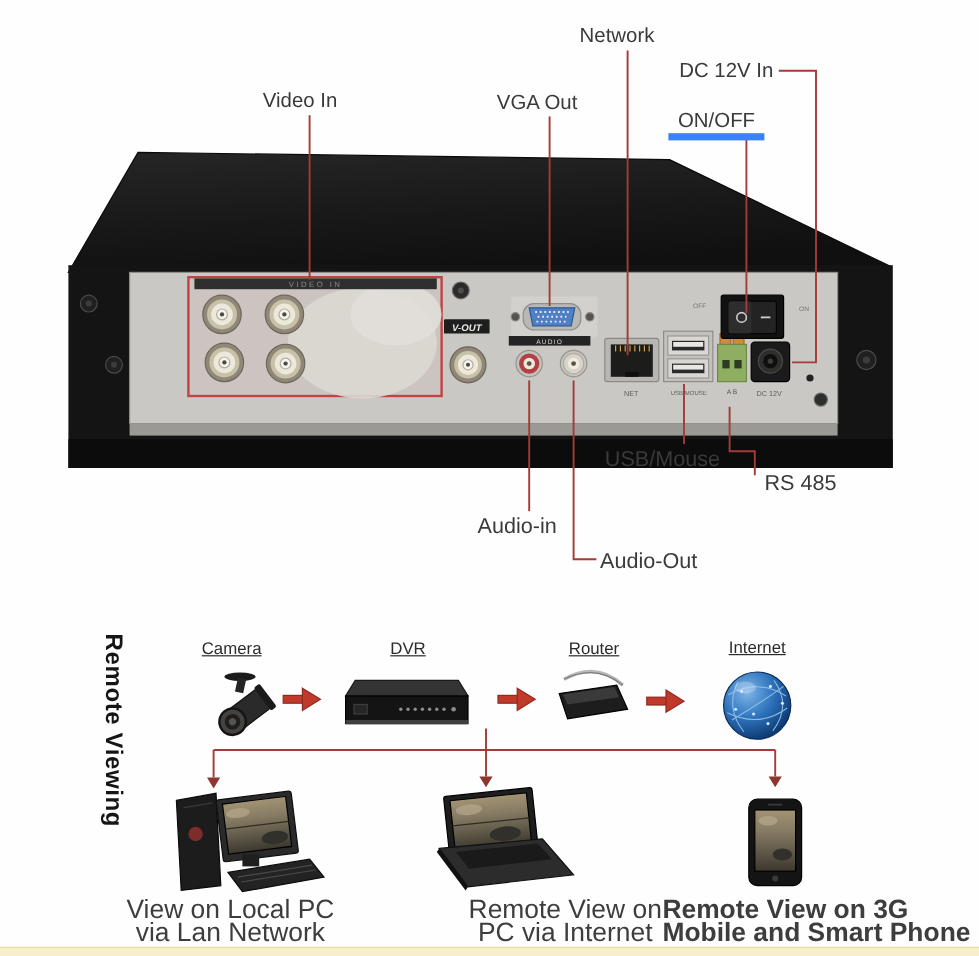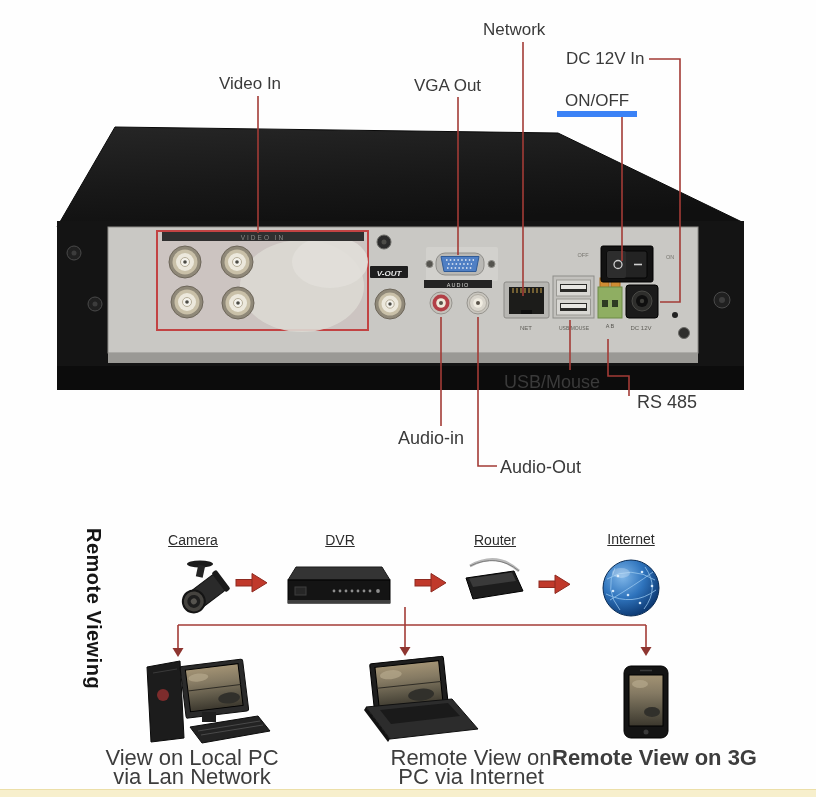--- a/index.html
+++ b/index.html
@@ -354,17 +354,18 @@
 <div class="caption centered" style="left:192px;top:748px;">
   <div>View on Local PC</div>
   <div>via Lan Network</div>
 </div>
 <div class="caption centered" style="left:424px;top:748px;margin-left:47px;">
   <div>Remote View on</div>
   <div>PC via Internet</div>
 </div>
 <div class="caption" style="left:552px;top:748px;font-weight:bold;">
   <div>Remote View on 3G</div>
+  <div>Mobile and Smart Phone</div>
 </div>
 
 <div id="footer-strip"></div>
 
 </div>
 
 </body></html>

